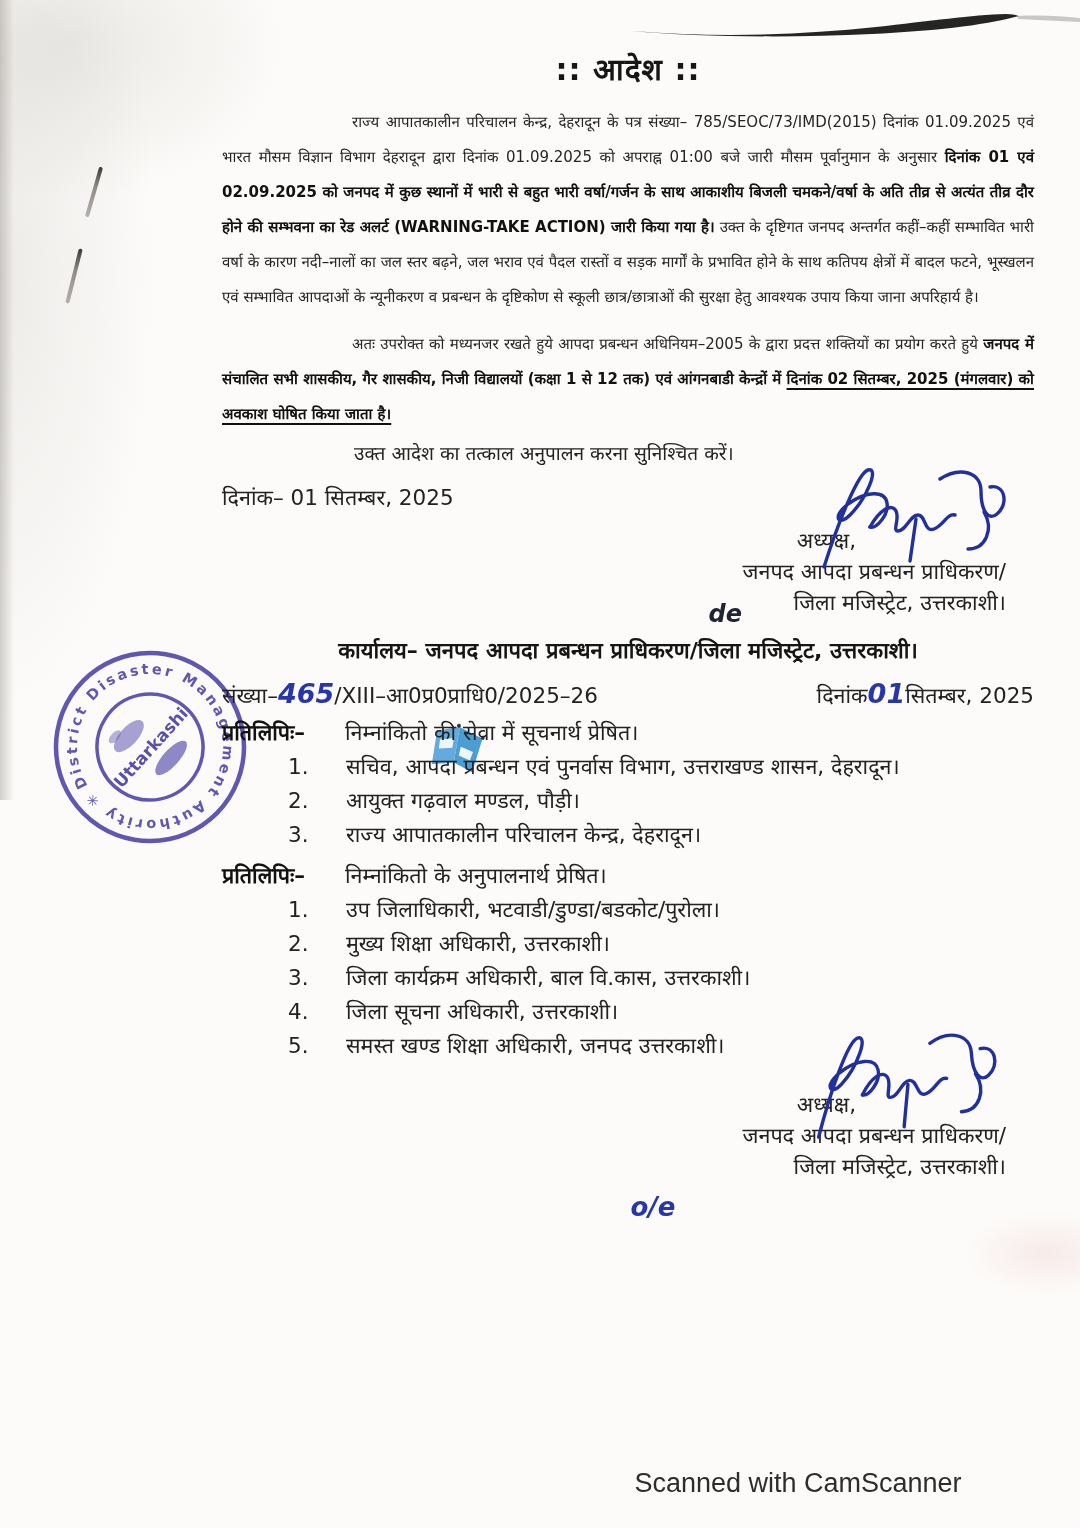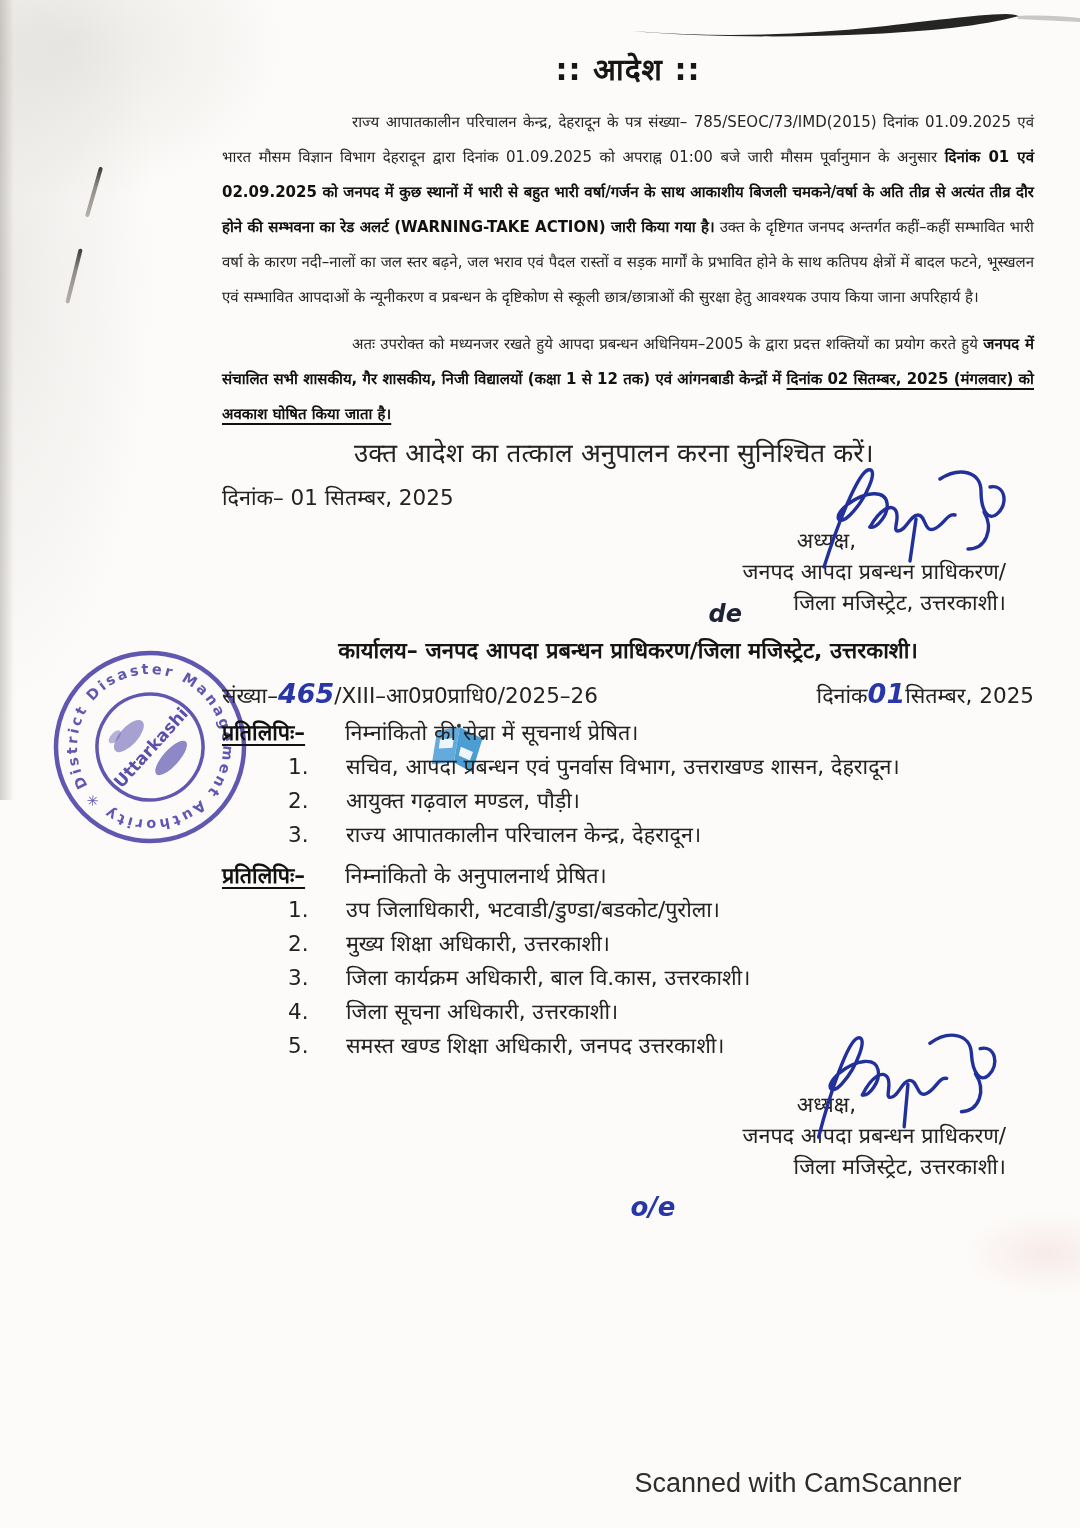--- a/index.html
+++ b/index.html
@@ -21,37 +21,37 @@
     background:linear-gradient(to bottom,#3a3a3a,#8f8c86 40%,#b5b1a9);}
   .staple.s1{left:92px;top:166px;transform:rotate(16deg);}
   .staple.s2{left:72px;top:248px;transform:rotate(14deg);height:56px;}
   
   .column{position:absolute;left:222px;top:48px;width:812px;}
   .title{font-size:30px;font-weight:bold;text-align:center;margin:0 0 16px 0;letter-spacing:1px;color:#161616;}
   p.body{font-size:15px;line-height:35px;text-align:justify;margin:0;color:#242424;}
   p.body.indent{text-indent:130px;}
   .bold{font-weight:bold;color:#111;}
   .bold-underline{font-weight:bold;color:#111;text-decoration:underline;text-decoration-thickness:2px;text-underline-offset:4px;}
-  .compliance{font-size:26px;line-height:34px;margin:4px 0 12px 0;padding-left:132px;}
+  .compliance{font-size:19px;line-height:34px;margin:4px 0 12px 0;padding-left:132px;}
   .dateline{font-size:21.5px;margin:9px 0 0 0;}
   
   .sigblock{position:relative;text-align:right;font-size:21.5px;line-height:31px;margin-top:14px;padding-right:28px;}
   .sigblock .desig{padding-right:150px;}
   .sig-svg{position:absolute;pointer-events:none;}
   .sig-svg.pos1{right:10px;top:-68px;}
   .sig-svg.pos2{right:18px;top:-66px;}
   .hw{color:#2836a8;font-style:italic;font-weight:bold;}
   .de-mark{position:absolute;right:292px;bottom:-12px;font-size:24px;color:#1d2433;font-style:italic;font-weight:bold;}
   .oe-mark{text-align:center;padding-left:78px;font-size:26px;margin-top:10px;font-style:italic;}
   
   .office-header{font-size:22px;font-weight:bold;text-align:center;margin:16px 0 0 0;color:#151515;}
   .refline{display:flex;justify-content:space-between;align-items:baseline;font-size:21.5px;margin-top:14px;}
   .refline .hw{font-size:27px;font-style:italic;}
   .copyhead{font-size:21.5px;margin-top:8px;display:flex;}
-  .copyhead .label{font-weight:bold;text-decoration:underline;text-decoration-thickness:2px;text-underline-offset:4px;flex:0 0 123px;color:#111;}
+  .copyhead .label{font-weight:bold;text-decoration-thickness:2px;text-underline-offset:4px;flex:0 0 123px;color:#111;}
   .list{margin-top:4px;}
   .list-item{display:flex;font-size:21.5px;line-height:34px;}
   .list-item .li-num{flex:0 0 58px;margin-left:66px;}
   .list-item .li-text{flex:1;}
   
   .stamp{position:absolute;left:44px;top:644px;pointer-events:none;}
   .book-sticker{position:absolute;left:424px;top:720px;pointer-events:none;}
   .footer{position:absolute;left:0;top:1468px;width:1076px;text-align:center;
     padding-left:520px;box-sizing:border-box;
     font-family:"Liberation Sans", sans-serif;font-size:27px;color:#2d2d2d;}

